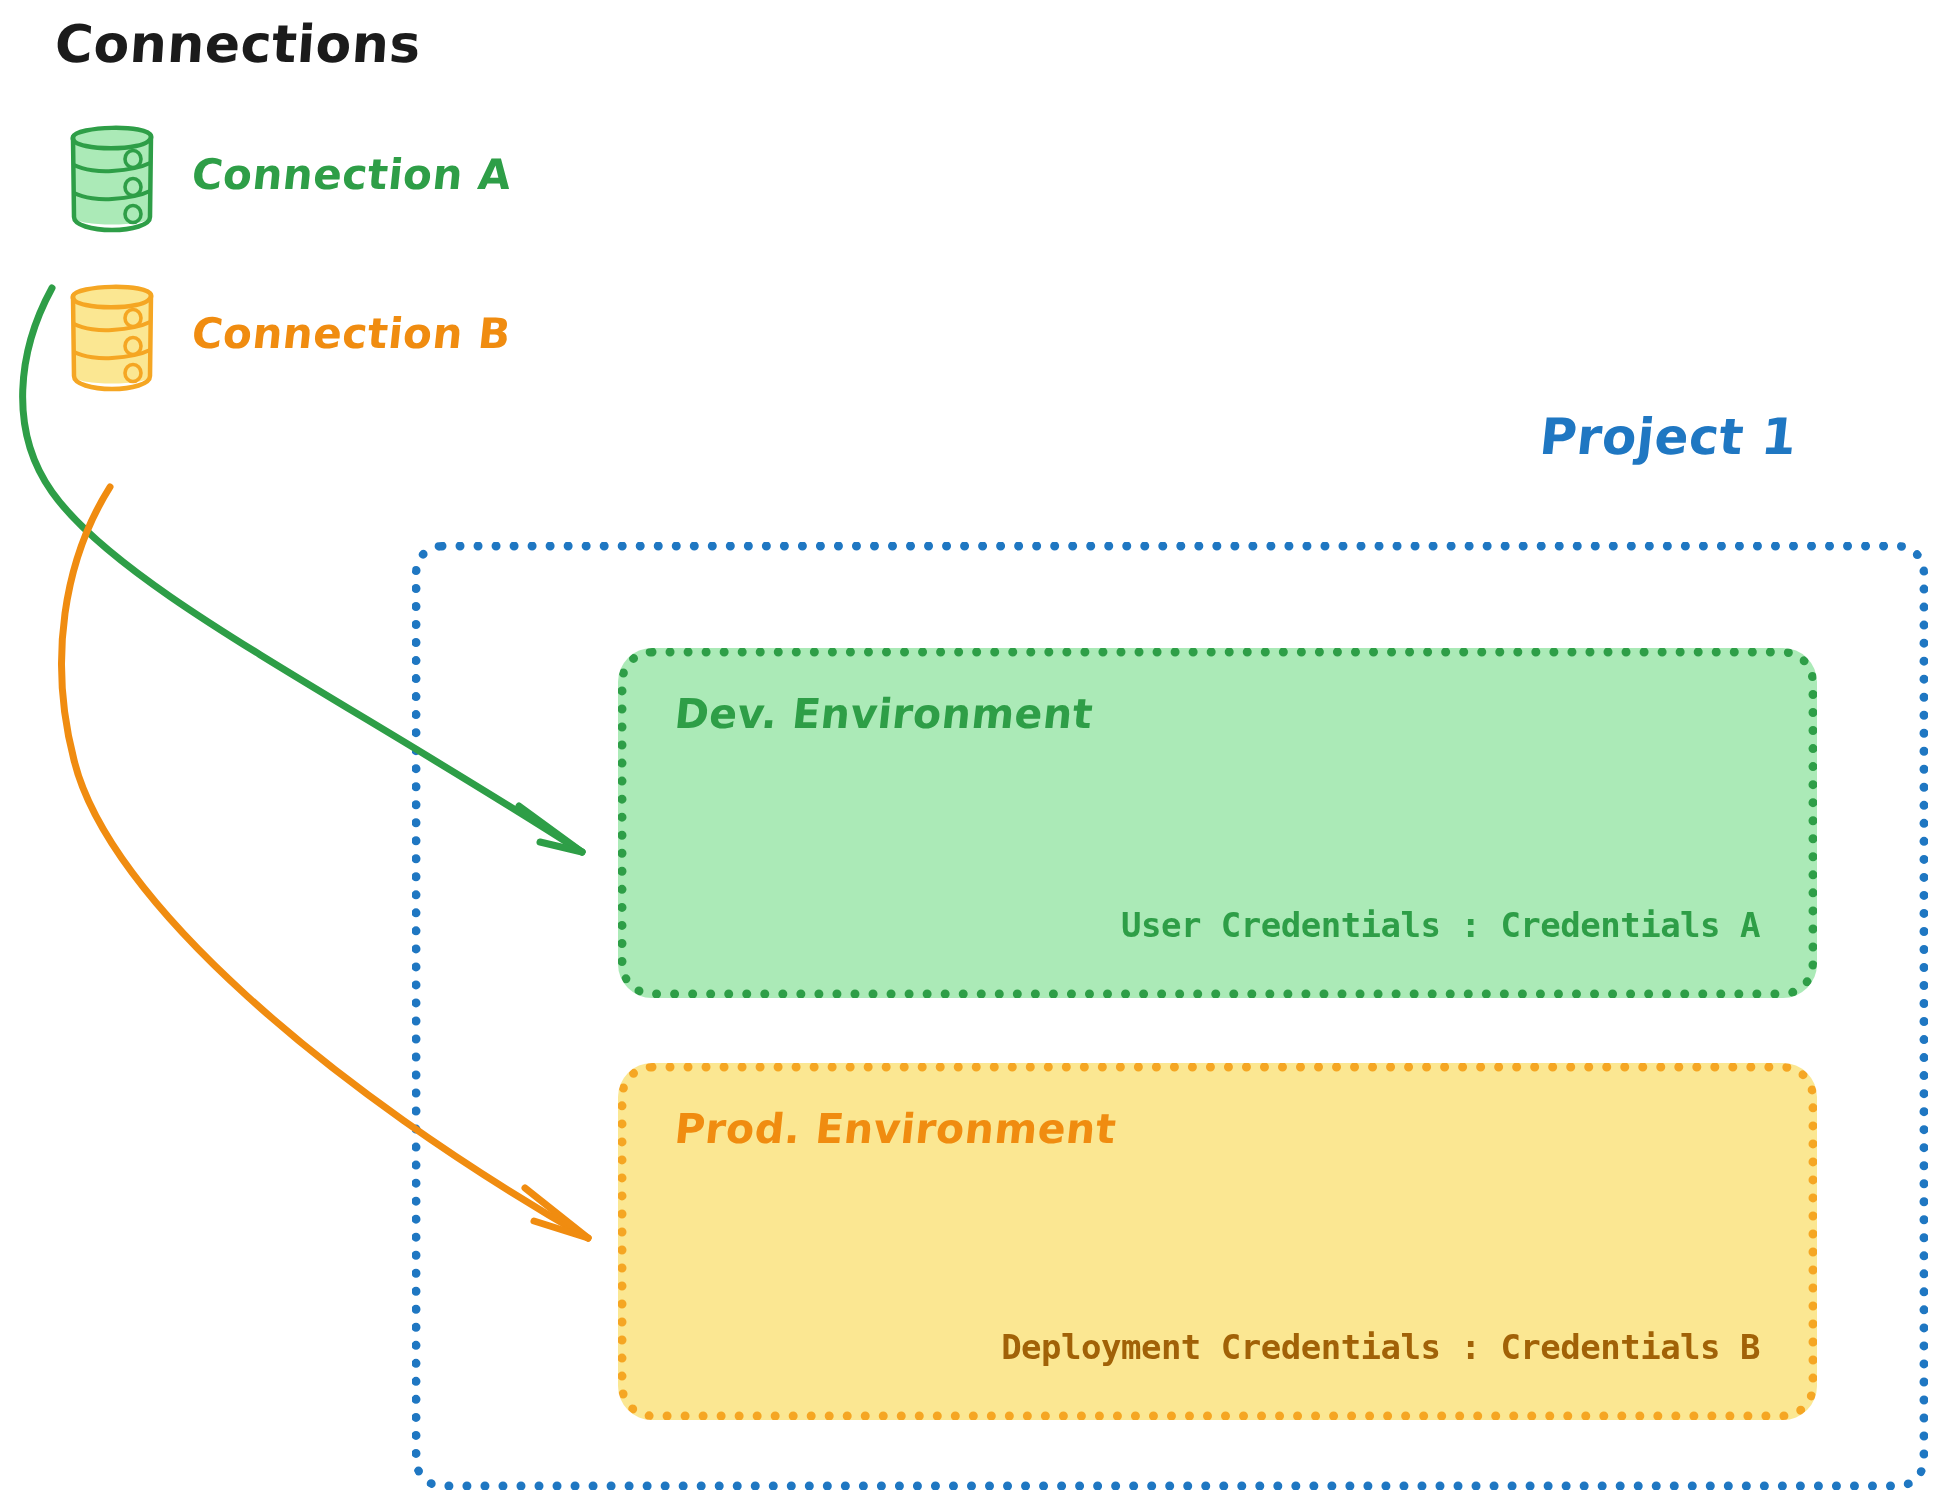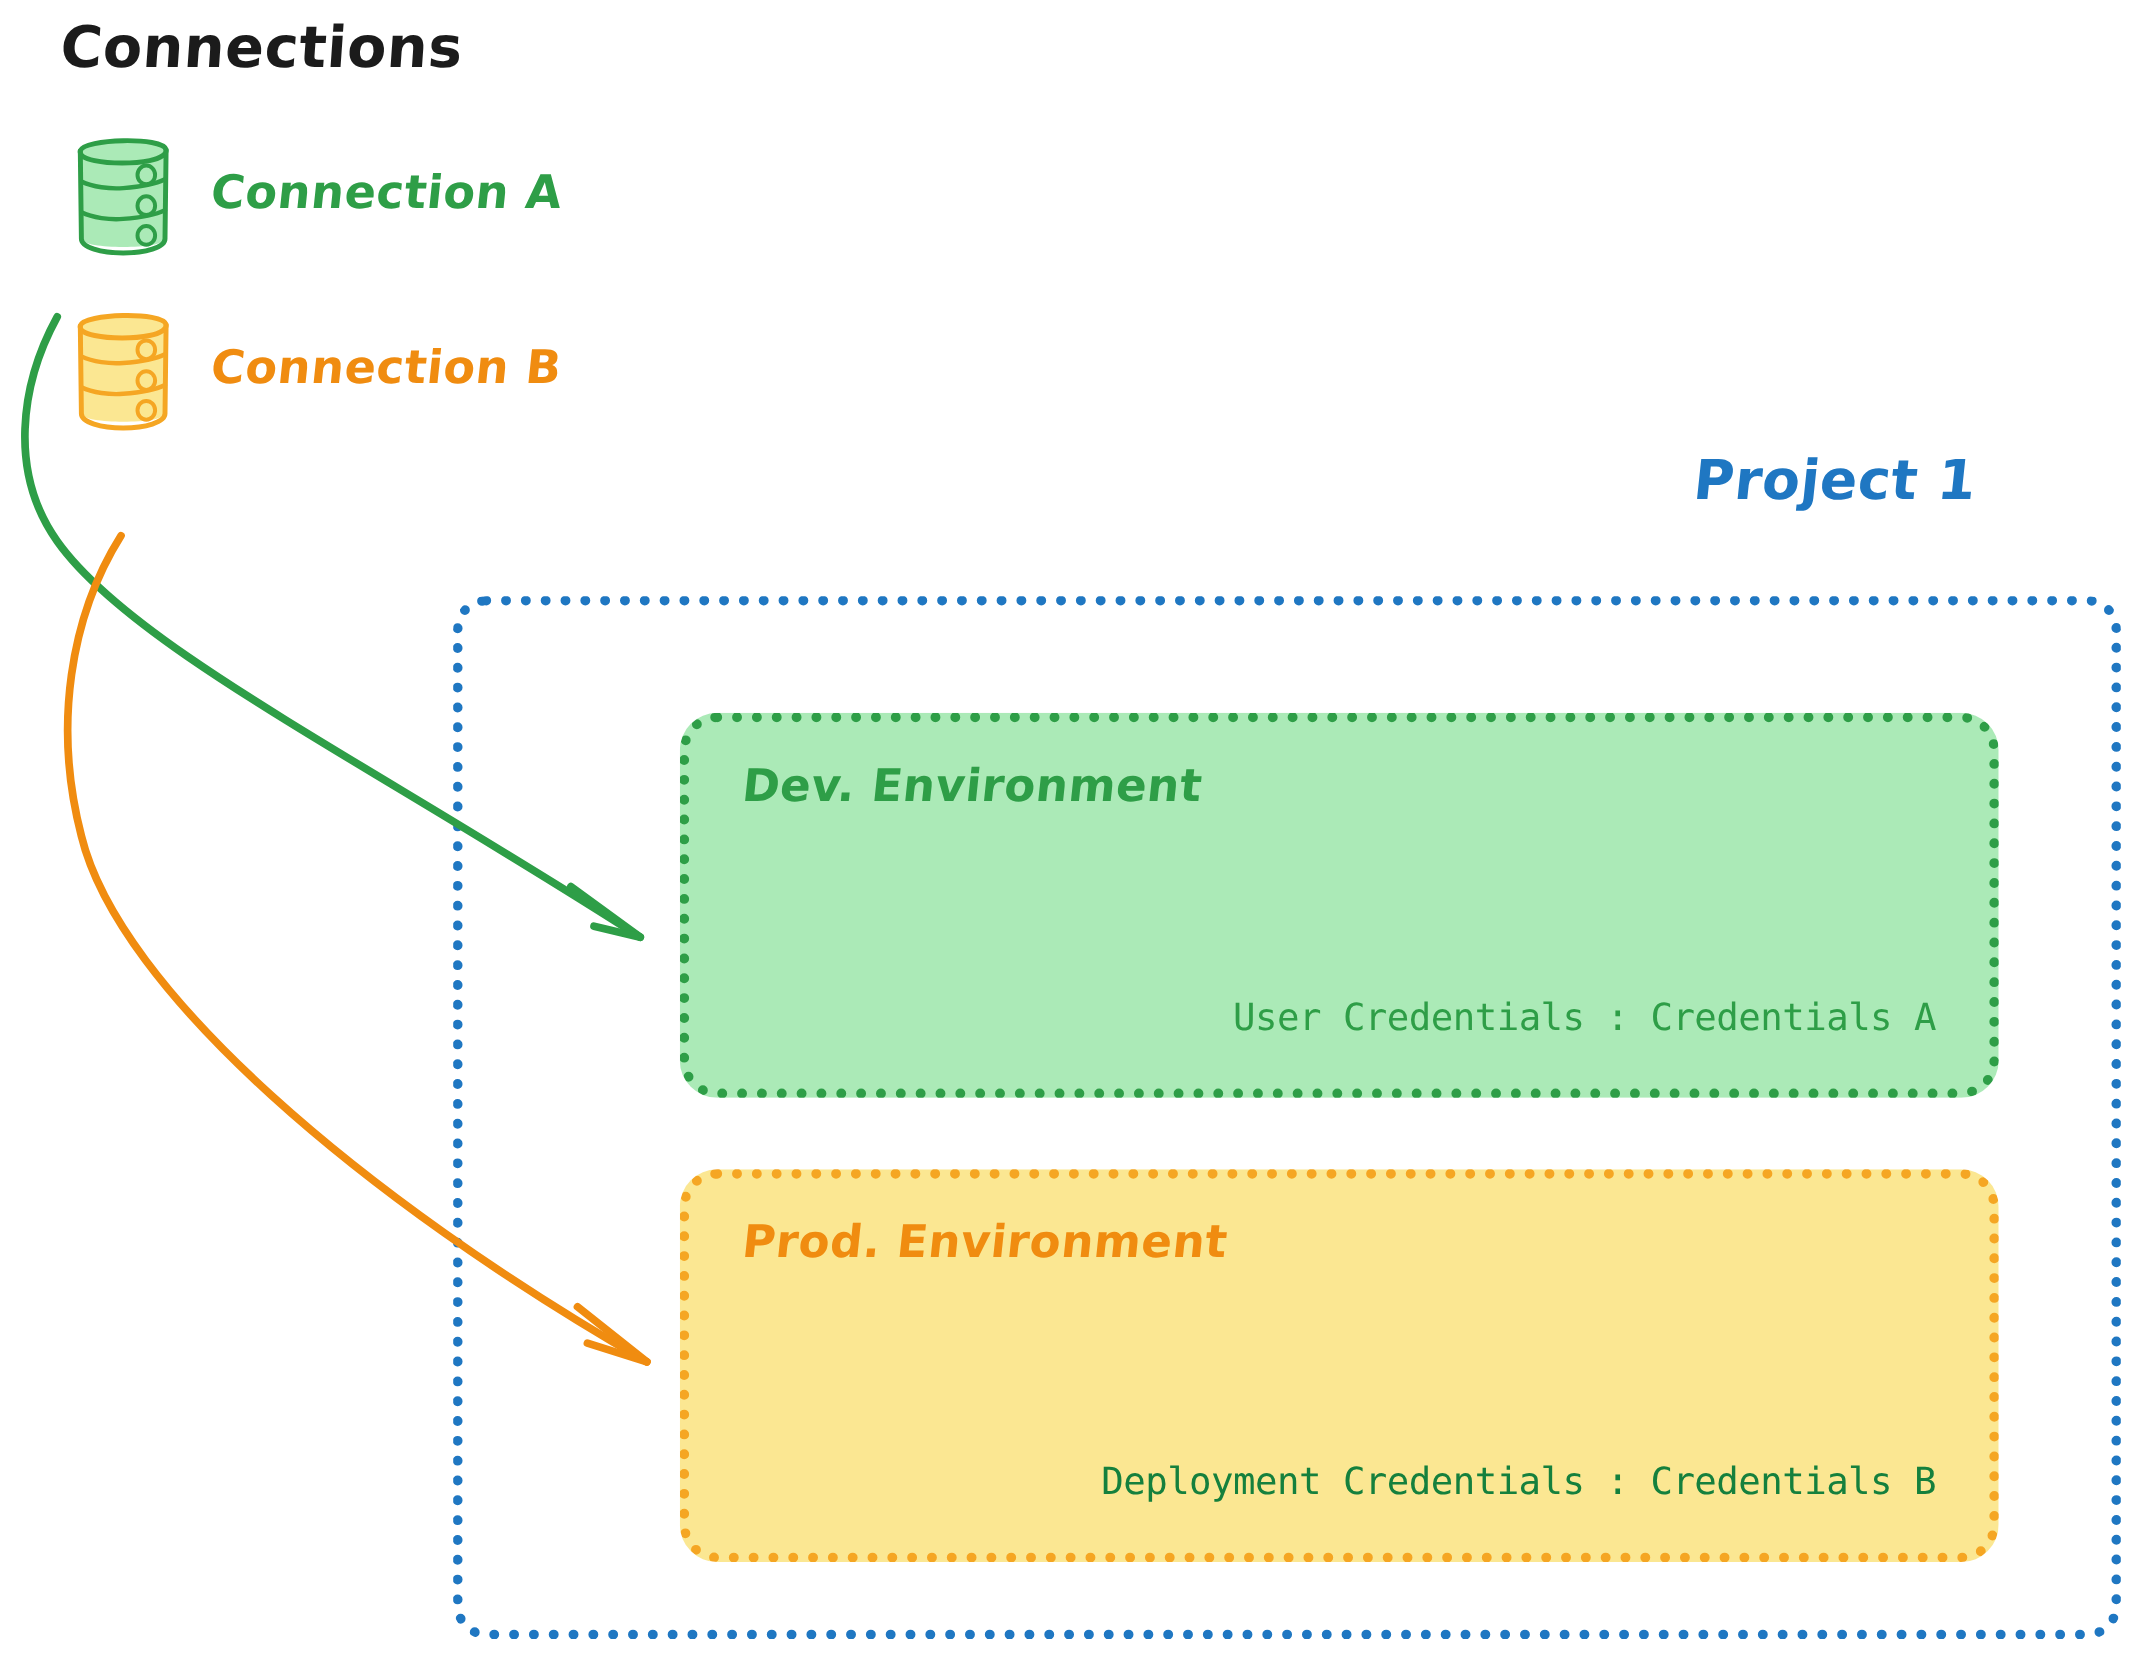--- a/index.html
+++ b/index.html
@@ -21,21 +21,21 @@
 
   
   .hand {
     font-family: "DejaVu Sans", sans-serif;
     font-weight: 700;
     letter-spacing: 0.5px;
     white-space: nowrap;
   }
   .mono {
     font-family: "DejaVu Sans Mono", monospace;
-    font-weight: 400;
+    font-weight: 700;
     white-space: nowrap;
   }
 
   
   #title {
     position: absolute;
     left: 55px;
     top: 14px;
     font-size: 52px;
     color: #1b1b1b;
@@ -116,21 +116,21 @@
   #dev-box  .env-title { color: #2e9e47; }
   #prod-box .env-title { color: #f08c10; }
 
   .env-cred {
     font-size: 34px;
     text-align: right;
     margin: 0 48px 44px 0;
     letter-spacing: -0.5px;
   }
   #dev-box  .env-cred { color: #2e9e47; }
-  #prod-box .env-cred { color: #15803d; }
+  #prod-box .env-cred { color: #a16207; }
 
   
   #arrows {
     position: absolute;
     left: 0;
     top: 0;
     width: 1948px;
     height: 1506px;
     pointer-events: none;
   }

